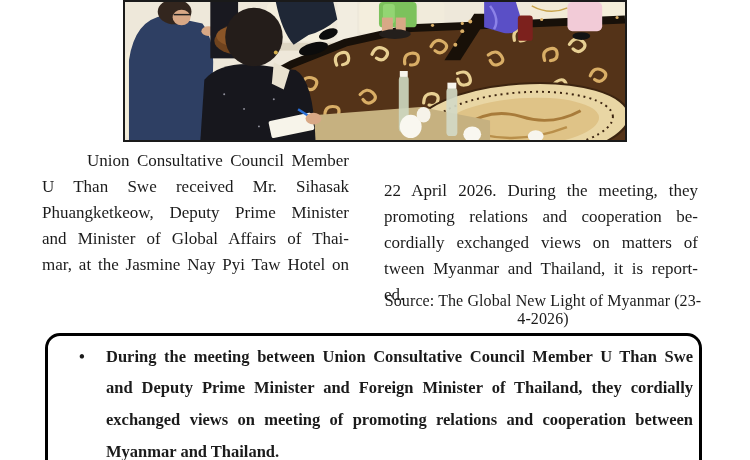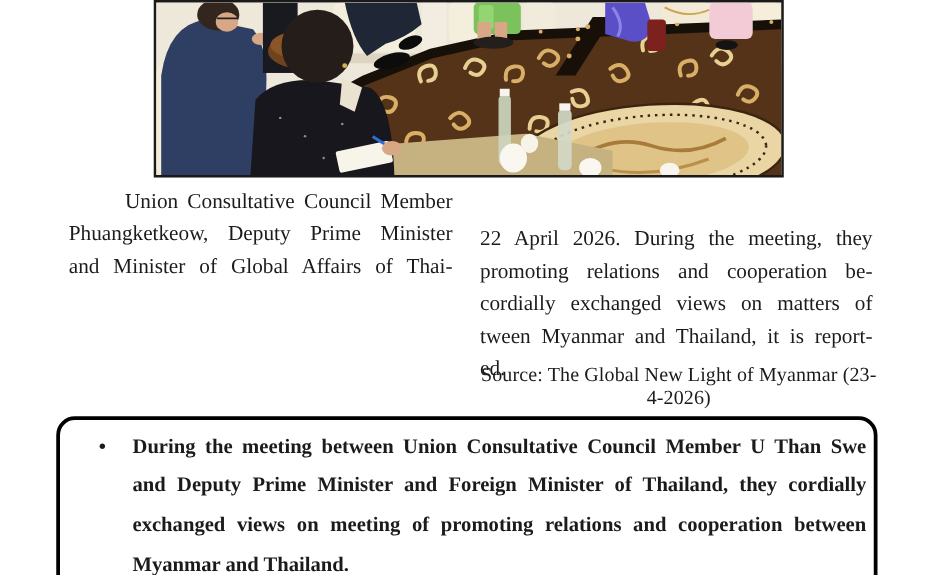--- a/index.html
+++ b/index.html
@@ -26,21 +26,21 @@
   .photo svg { display: block; width: 100%; height: 100%; }
 
   
   .col {
     position: absolute;
     top: 148px;
     font-size: 17px;
     line-height: 26px;
     white-space: nowrap;
   }
-  .col-left  { left: 55px;  width: 307px; }
+  .col-left  { left: 42px;  width: 307px; }
   .col-right { left: 384px; width: 314px; margin-top: 30px; }
   .jline { white-space: normal; }
   .jline.just { text-align: justify; text-align-last: justify; }
   .jline.indent { text-indent: 45px; }
 
   .source-line {
     position: absolute;
     left: 384px; top: 292px; width: 318px;
     font-size: 16px;
     font-weight: normal;
@@ -192,22 +192,24 @@
       <rect x="325" y="83" width="9" height="6" fill="#f6f4ec"></rect>
       <ellipse cx="288" cy="128" rx="11" ry="12" fill="#f9f7f0"></ellipse>
       <ellipse cx="301" cy="116" rx="7" ry="8" fill="#f6f3e9"></ellipse>
       <ellipse cx="350" cy="136" rx="9" ry="8" fill="#f9f7f0"></ellipse>
       <ellipse cx="414" cy="138" rx="8" ry="6" fill="#f7f5ee"></ellipse>
     </svg>
   </figure>
 
   <div class="col col-left">
     <div class="jline just indent">Union Consultative Council Member</div>
+    <div class="jline just">U Than Swe received Mr. Sihasak</div>
     <div class="jline just">Phuangketkeow, Deputy Prime Minister</div>
     <div class="jline just">and Minister of Global Affairs of Thai-</div>
+    <div class="jline just">mar, at the Jasmine Nay Pyi Taw Hotel on</div>
   </div>
 
   <div class="col col-right">
     <div class="jline just">22 April 2026. During the meeting, they</div>
     <div class="jline just">promoting relations and cooperation be-</div>
     <div class="jline just">cordially exchanged views on matters of</div>
     <div class="jline just">tween Myanmar and Thailand, it is report-</div>
     <div class="jline">ed.</div>
   </div>
 

